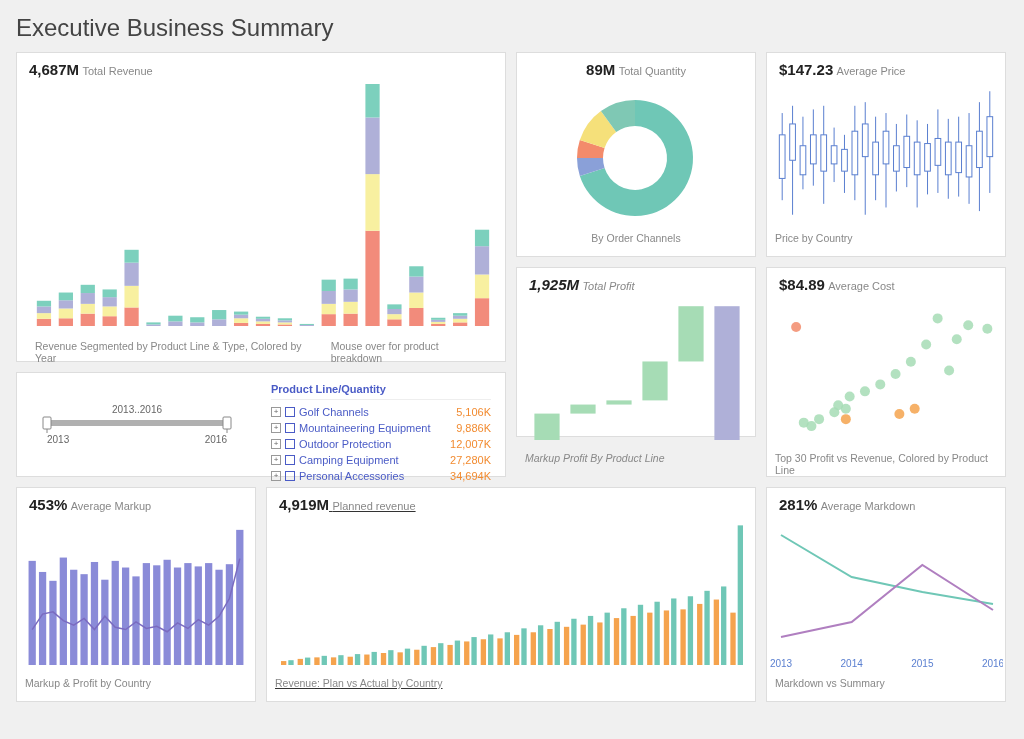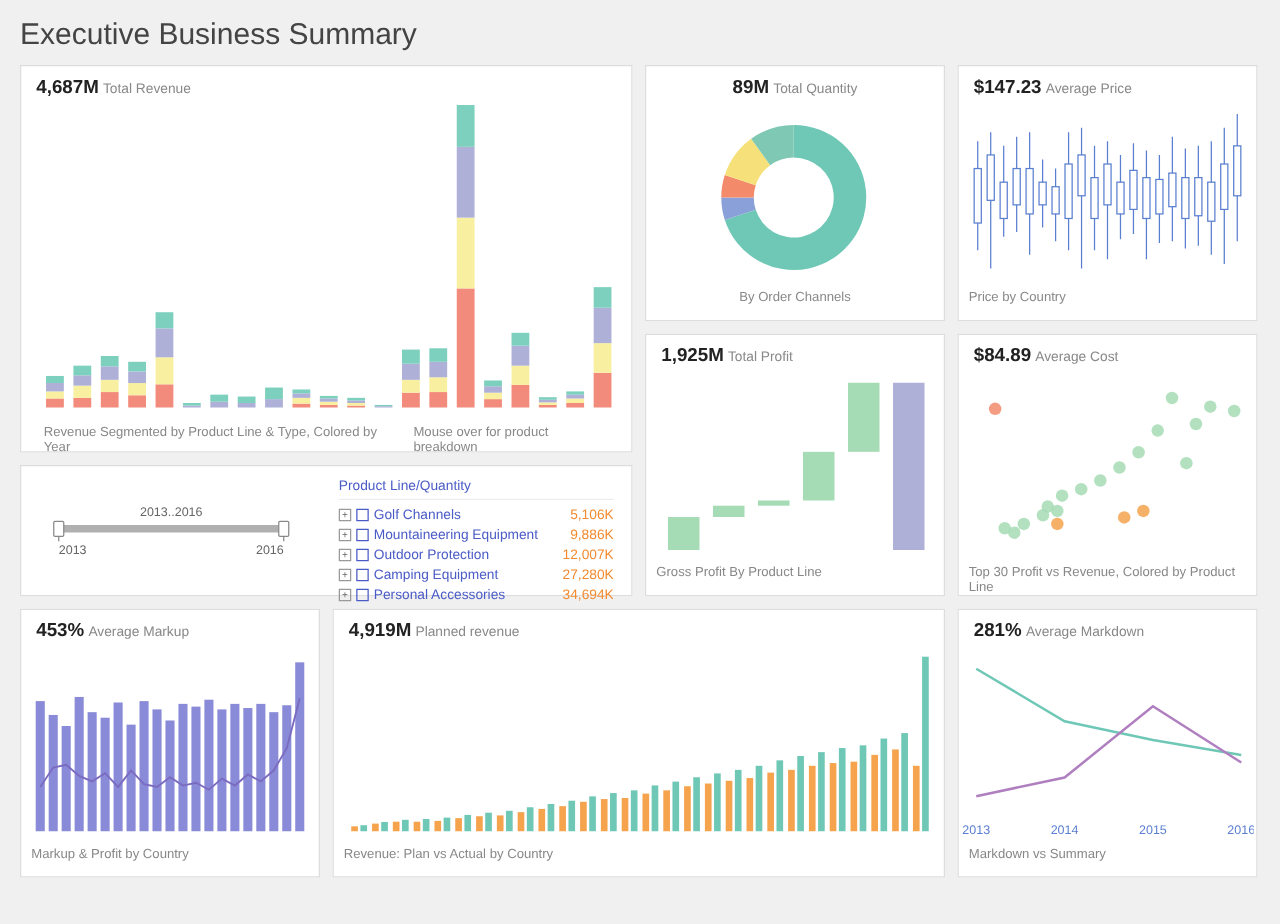--- a/index.html
+++ b/index.html
@@ -16,21 +16,21 @@
 
 svg { display:block; }
 
 
 .slider-panel { padding:22px 20px; }
 .slider-track { stroke:#b0b0b0; stroke-width:6; }
 .slider-handle { fill:#fff; stroke:#888; }
 .slider-tick { font-size:10px; fill:#666; }
 
 
-.pl-title { font-size:11px; color:#4a5bc6; font-weight:400; padding:2px 0 4px; border-bottom:1px solid #eee; margin-bottom:4px;}
+.pl-title { font-size:11px; color:#4a5bc6; font-weight:700; padding:2px 0 4px; border-bottom:1px solid #eee; margin-bottom:4px;}
 .pl-row { display:flex; align-items:center; gap:4px; font-size:11px; padding:2px 0; }
 .pl-expand { width:10px; height:10px; border:1px solid #999; font-size:8px; line-height:8px; text-align:center; color:#666;}
 .pl-check  { width:10px; height:10px; border:1px solid #4a5bc6; }
 .pl-name   { color:#4a5bc6; flex:1; }
 .pl-val    { color:#f28b30; }
 
 .row2 { display:grid; grid-template-columns:240px 490px 240px; gap:10px; padding:0 16px 12px;}
 </style>
 </head>
 <body>
@@ -239,34 +239,34 @@
           <line x1="202.04761904761907" y1="125.84210526315789" x2="202.04761904761907" y2="35.05263157894737" stroke="#5a7fd0" stroke-width="1"></line>
           <rect x="199.19285714285715" y="67.73684210526315" width="5.7095238095238106" height="31.231578947368433" fill="#fff" stroke="#5a7fd0"></rect>
           <line x1="212.42857142857144" y1="133.10526315789474" x2="212.42857142857144" y2="24.157894736842096" stroke="#5a7fd0" stroke-width="1"></line>
           <rect x="209.57380952380953" y="53.210526315789465" width="5.7095238095238106" height="36.31578947368422" fill="#fff" stroke="#5a7fd0"></rect>
           <line x1="222.80952380952382" y1="114.94736842105263" x2="222.80952380952382" y2="13.26315789473685" stroke="#5a7fd0" stroke-width="1"></line>
           <rect x="219.9547619047619" y="38.68421052631578" width="5.7095238095238106" height="39.947368421052644" fill="#fff" stroke="#5a7fd0"></rect>
         </svg>
     <div class="caption">Price by Country</div>
   </div>
 
-  <div class="card" style="height:210px;">
+  <div class="card" style="height:170px;font-style:italic;">
     <div style="padding:8px 12px 0;">
       <span class="kpi">1,925M</span>
       <span class="kpi-label">Total Profit</span>
     </div>
     <svg id="waterfall-svg" width="236" height="155">
           <rect x="17.4" y="120.59" width="25.2" height="26.409999999999997" fill="#a6dcb5"></rect>
           <rect x="53.4" y="111.555" width="25.2" height="9.034999999999997" fill="#a6dcb5"></rect>
           <rect x="89.4" y="107.385" width="25.2" height="4.170000000000002" fill="#a6dcb5"></rect>
           <rect x="125.4" y="68.465" width="25.2" height="38.92" fill="#a6dcb5"></rect>
           <rect x="161.4" y="13.212500000000006" width="25.2" height="55.2525" fill="#a6dcb5"></rect>
           <rect x="197.4" y="13.212500000000006" width="25.2" height="133.7875" fill="#afb0d8"></rect>
         </svg>
-    <div class="caption">Gross Profit By Product Line</div>
+    <div class="caption">Markup Profit By Product Line</div>
   </div>
 
   <div class="card" style="height:210px;">
     <div style="padding:8px 12px 0;">
       <span class="kpi">$84.89</span>
       <span class="kpi-label">Average Cost</span>
     </div>
     <svg id="scatter-svg" width="236" height="155">
           <circle cx="36.7719298245614" cy="129.625" r="5" fill="#a6dcb5" fill-opacity="0.85"></circle>
           <circle cx="44.421052631578945" cy="133.1" r="5" fill="#a6dcb5" fill-opacity="0.85"></circle>
@@ -320,21 +320,21 @@
           <rect x="177.65238095238095" y="53.41538461538461" width="7.266666666666667" height="98.58461538461539" fill="#8a8bd8"></rect>
           <rect x="188.03333333333333" y="50.092307692307685" width="7.266666666666667" height="101.90769230769232" fill="#8a8bd8"></rect>
           <rect x="198.4142857142857" y="56.738461538461536" width="7.266666666666667" height="95.26153846153846" fill="#8a8bd8"></rect>
           <rect x="208.7952380952381" y="51.2" width="7.266666666666667" height="100.8" fill="#8a8bd8"></rect>
           <rect x="219.17619047619047" y="16.86153846153846" width="7.266666666666667" height="135.13846153846154" fill="#8a8bd8"></rect>
           <path d="M15.19047619047619 116.55384615384615 L25.57142857142857 101.04615384615384 L35.952380952380956 98.83076923076922 L46.333333333333336 107.6923076923077 L56.714285714285715 112.12307692307692 L67.0952380952381 105.47692307692307 L77.47619047619048 116.55384615384615 L87.85714285714286 103.26153846153846 L98.23809523809524 114.33846153846153 L108.61904761904762 116.55384615384615 L119 108.80000000000001 L129.38095238095238 115.44615384615385 L139.7619047619048 113.23076923076923 L150.14285714285717 118.76923076923077 L160.52380952380955 109.90769230769232 L170.90476190476193 115.44615384615385 L181.2857142857143 106.58461538461539 L191.66666666666669 112.12307692307692 L202.04761904761907 103.26153846153846 L212.42857142857144 85.53846153846153 L222.80952380952382 45.661538461538456" fill="none" stroke="#7a6bc0" stroke-width="1.5"></path>
         </svg>
     <div class="caption">Markup &amp; Profit by Country</div>
   </div>
 
-  <div class="card" style="height:215px;">
+  <div class="card" style="height:215px;text-decoration:underline;">
     <div style="padding:8px 12px 0;">
       <span class="kpi">4,919M</span>
       <span class="kpi-label">Planned revenue</span>
     </div>
     <svg id="planned-svg" width="486" height="160">
           <rect x="13.995714285714284" y="148.07272727272726" width="5.325714285714286" height="3.9272727272727366" fill="#f5a34d"></rect>
           <rect x="21.32142857142857" y="147.2" width="5.325714285714286" height="4.800000000000011" fill="#6fc7b6"></rect>
           <rect x="30.63857142857143" y="145.89090909090908" width="5.325714285714286" height="6.109090909090924" fill="#f5a34d"></rect>
           <rect x="37.964285714285715" y="144.5818181818182" width="5.325714285714286" height="7.418181818181807" fill="#6fc7b6"></rect>
           <rect x="47.28142857142857" y="144.36363636363637" width="5.325714285714286" height="7.636363636363626" fill="#f5a34d"></rect>

